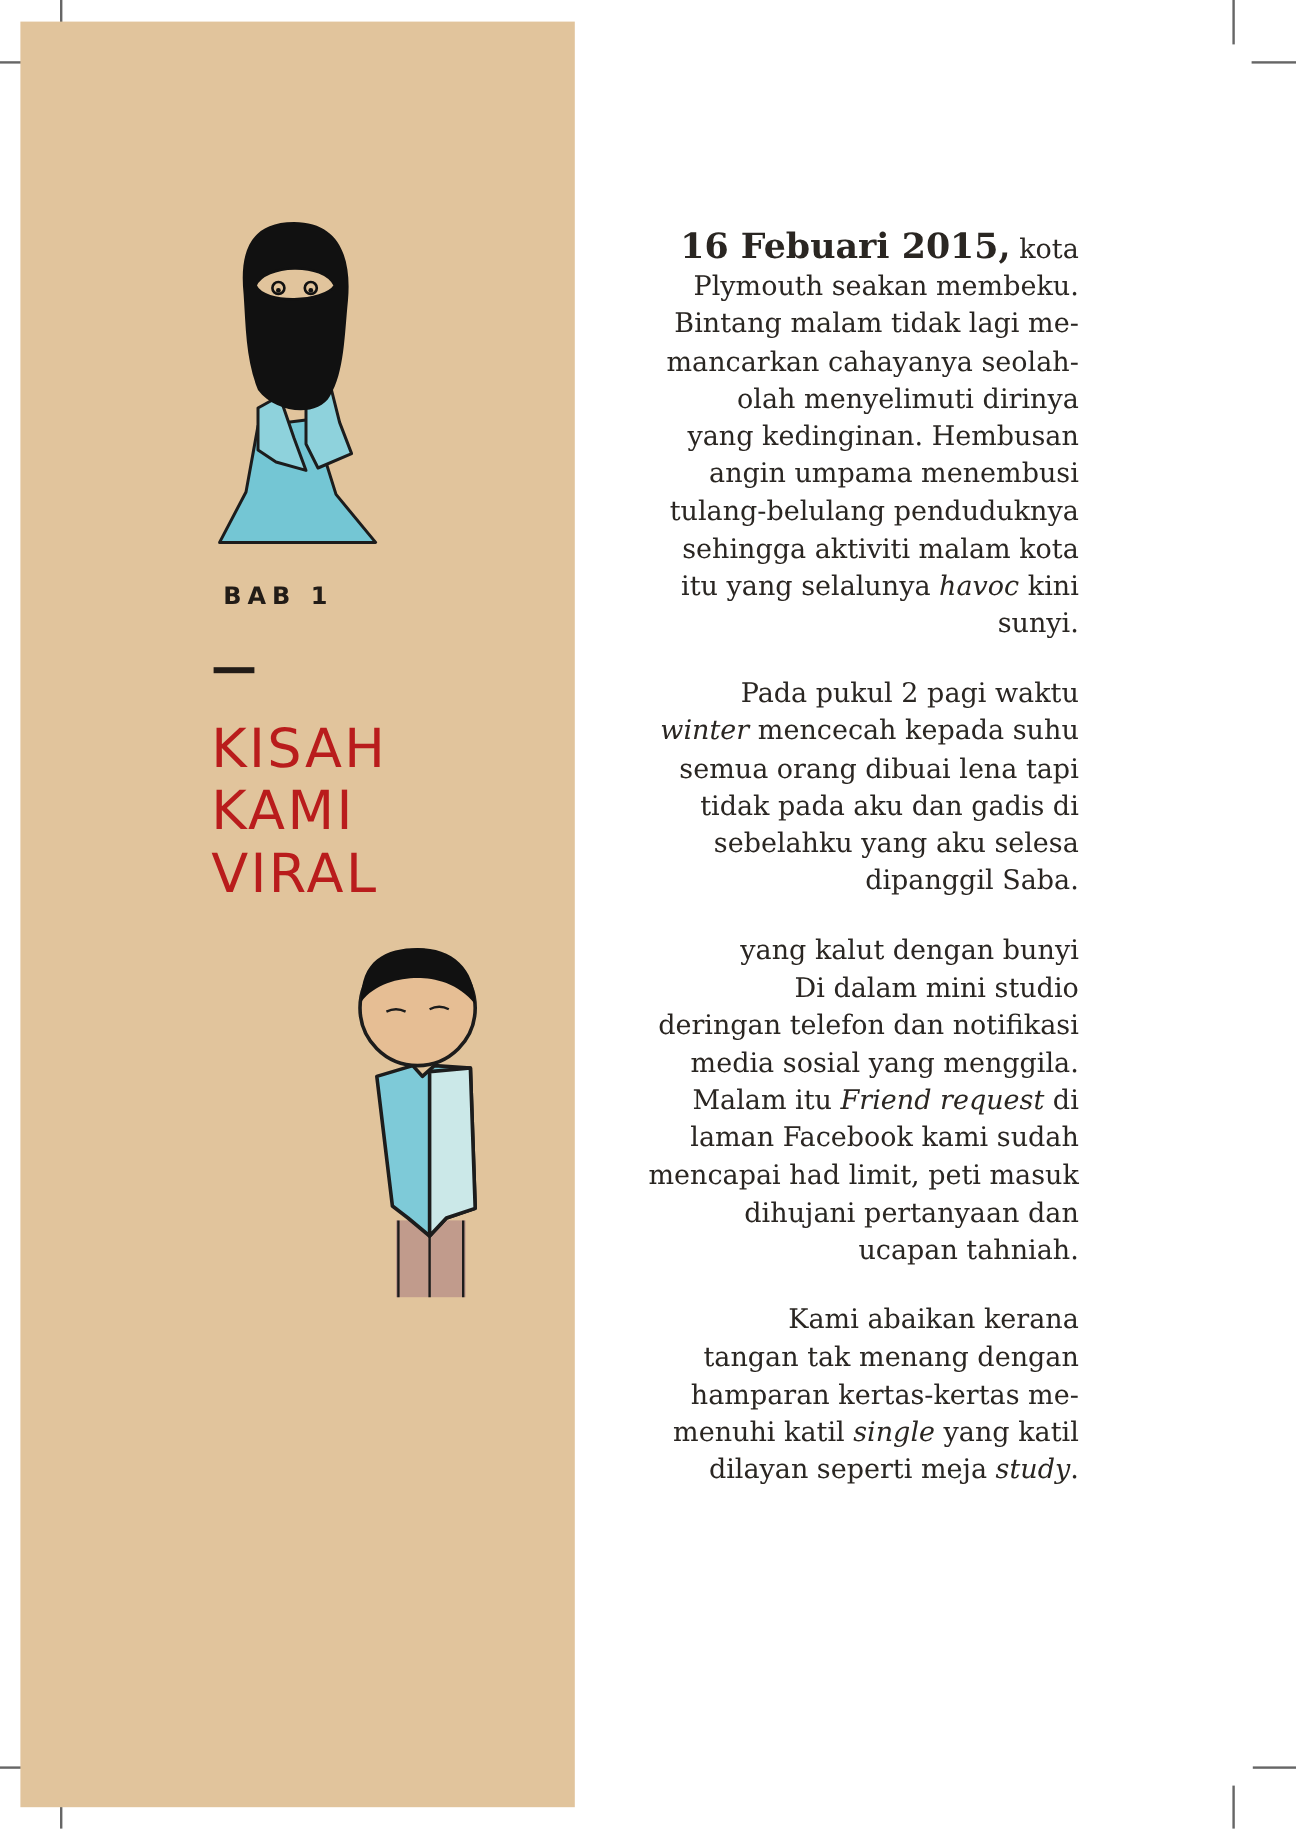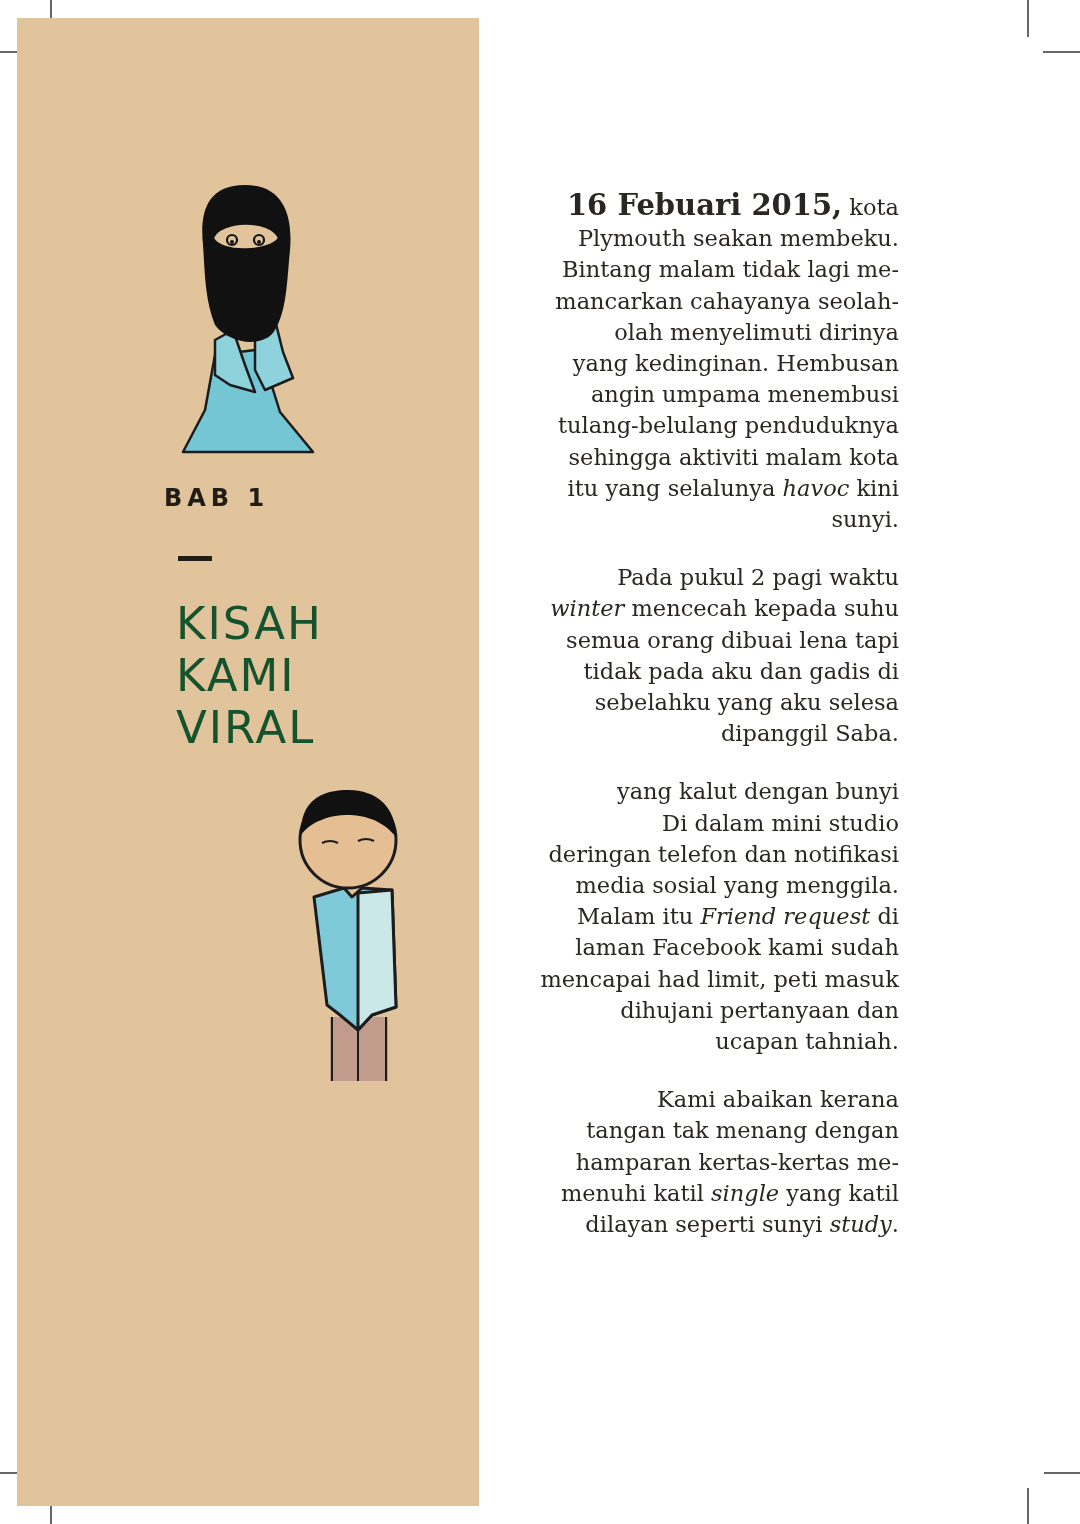--- a/index.html
+++ b/index.html
@@ -6,32 +6,32 @@
     body {
       width: 1080px; height: 1524px; position: relative; overflow: hidden;
       background: #ffffff;
     }
     .crop { position: absolute; background: #666; }
     .panel {
       position: absolute; left: 17px; top: 18px; width: 462px; height: 1488px;
       background: #e1c49c;
     }
     .chapter-label {
-      position: absolute; left: 164px; top: 484px;
+      position: absolute; left: 186px; top: 484px;
       font-family: "DejaVu Sans", sans-serif; font-weight: bold;
-      font-size: 24px; letter-spacing: 5px; color: #221c17;
+      font-size: 20px; letter-spacing: 5px; color: #221c17;
     }
     .chapter-dash {
       position: absolute; left: 178px; top: 556px; width: 34px; height: 5px;
       background: #221c17;
     }
     .chapter-title {
       position: absolute; left: 176px; top: 598px;
       font-family: "DejaVu Sans", sans-serif; font-weight: normal;
-      font-size: 45px; line-height: 52px; letter-spacing: 2px; color: #14532d;
+      font-size: 45px; line-height: 52px; letter-spacing: 2px; color: #b91c1c;
     }
     .chapter-title div { white-space: nowrap; }
     .illus { position: absolute; }
     .body-text {
       position: absolute; left: 519px; top: 190px; width: 380px;
       font-family: "DejaVu Serif", serif; font-size: 22.5px; line-height: 31.2px;
       color: #2a2622;
     }
     .body-text p { margin: 0 0 27px 0; text-align: right; }
     .lead-bold { font-weight: bold; font-size: 29px; }
@@ -123,15 +123,15 @@
     <span class="line">laman Facebook kami sudah</span>
     <span class="line">mencapai had limit, peti masuk</span>
     <span class="line">dihujani pertanyaan dan</span>
     <span class="line">ucapan tahniah.</span>
   </p>
   <p>
     <span class="line" style="padding-left:42px;">Kami abaikan kerana</span>
     <span class="line">tangan tak menang dengan</span>
     <span class="line">hamparan kertas-kertas me-</span>
     <span class="line"><span>menuhi katil </span><em>single</em><span> yang katil</span></span>
-    <span class="line"><span>dilayan seperti sunyi </span><em>study</em><span>.</span></span>
+    <span class="line"><span>dilayan seperti meja </span><em>study</em><span>.</span></span>
   </p>
 </div>
 
 </body></html>

